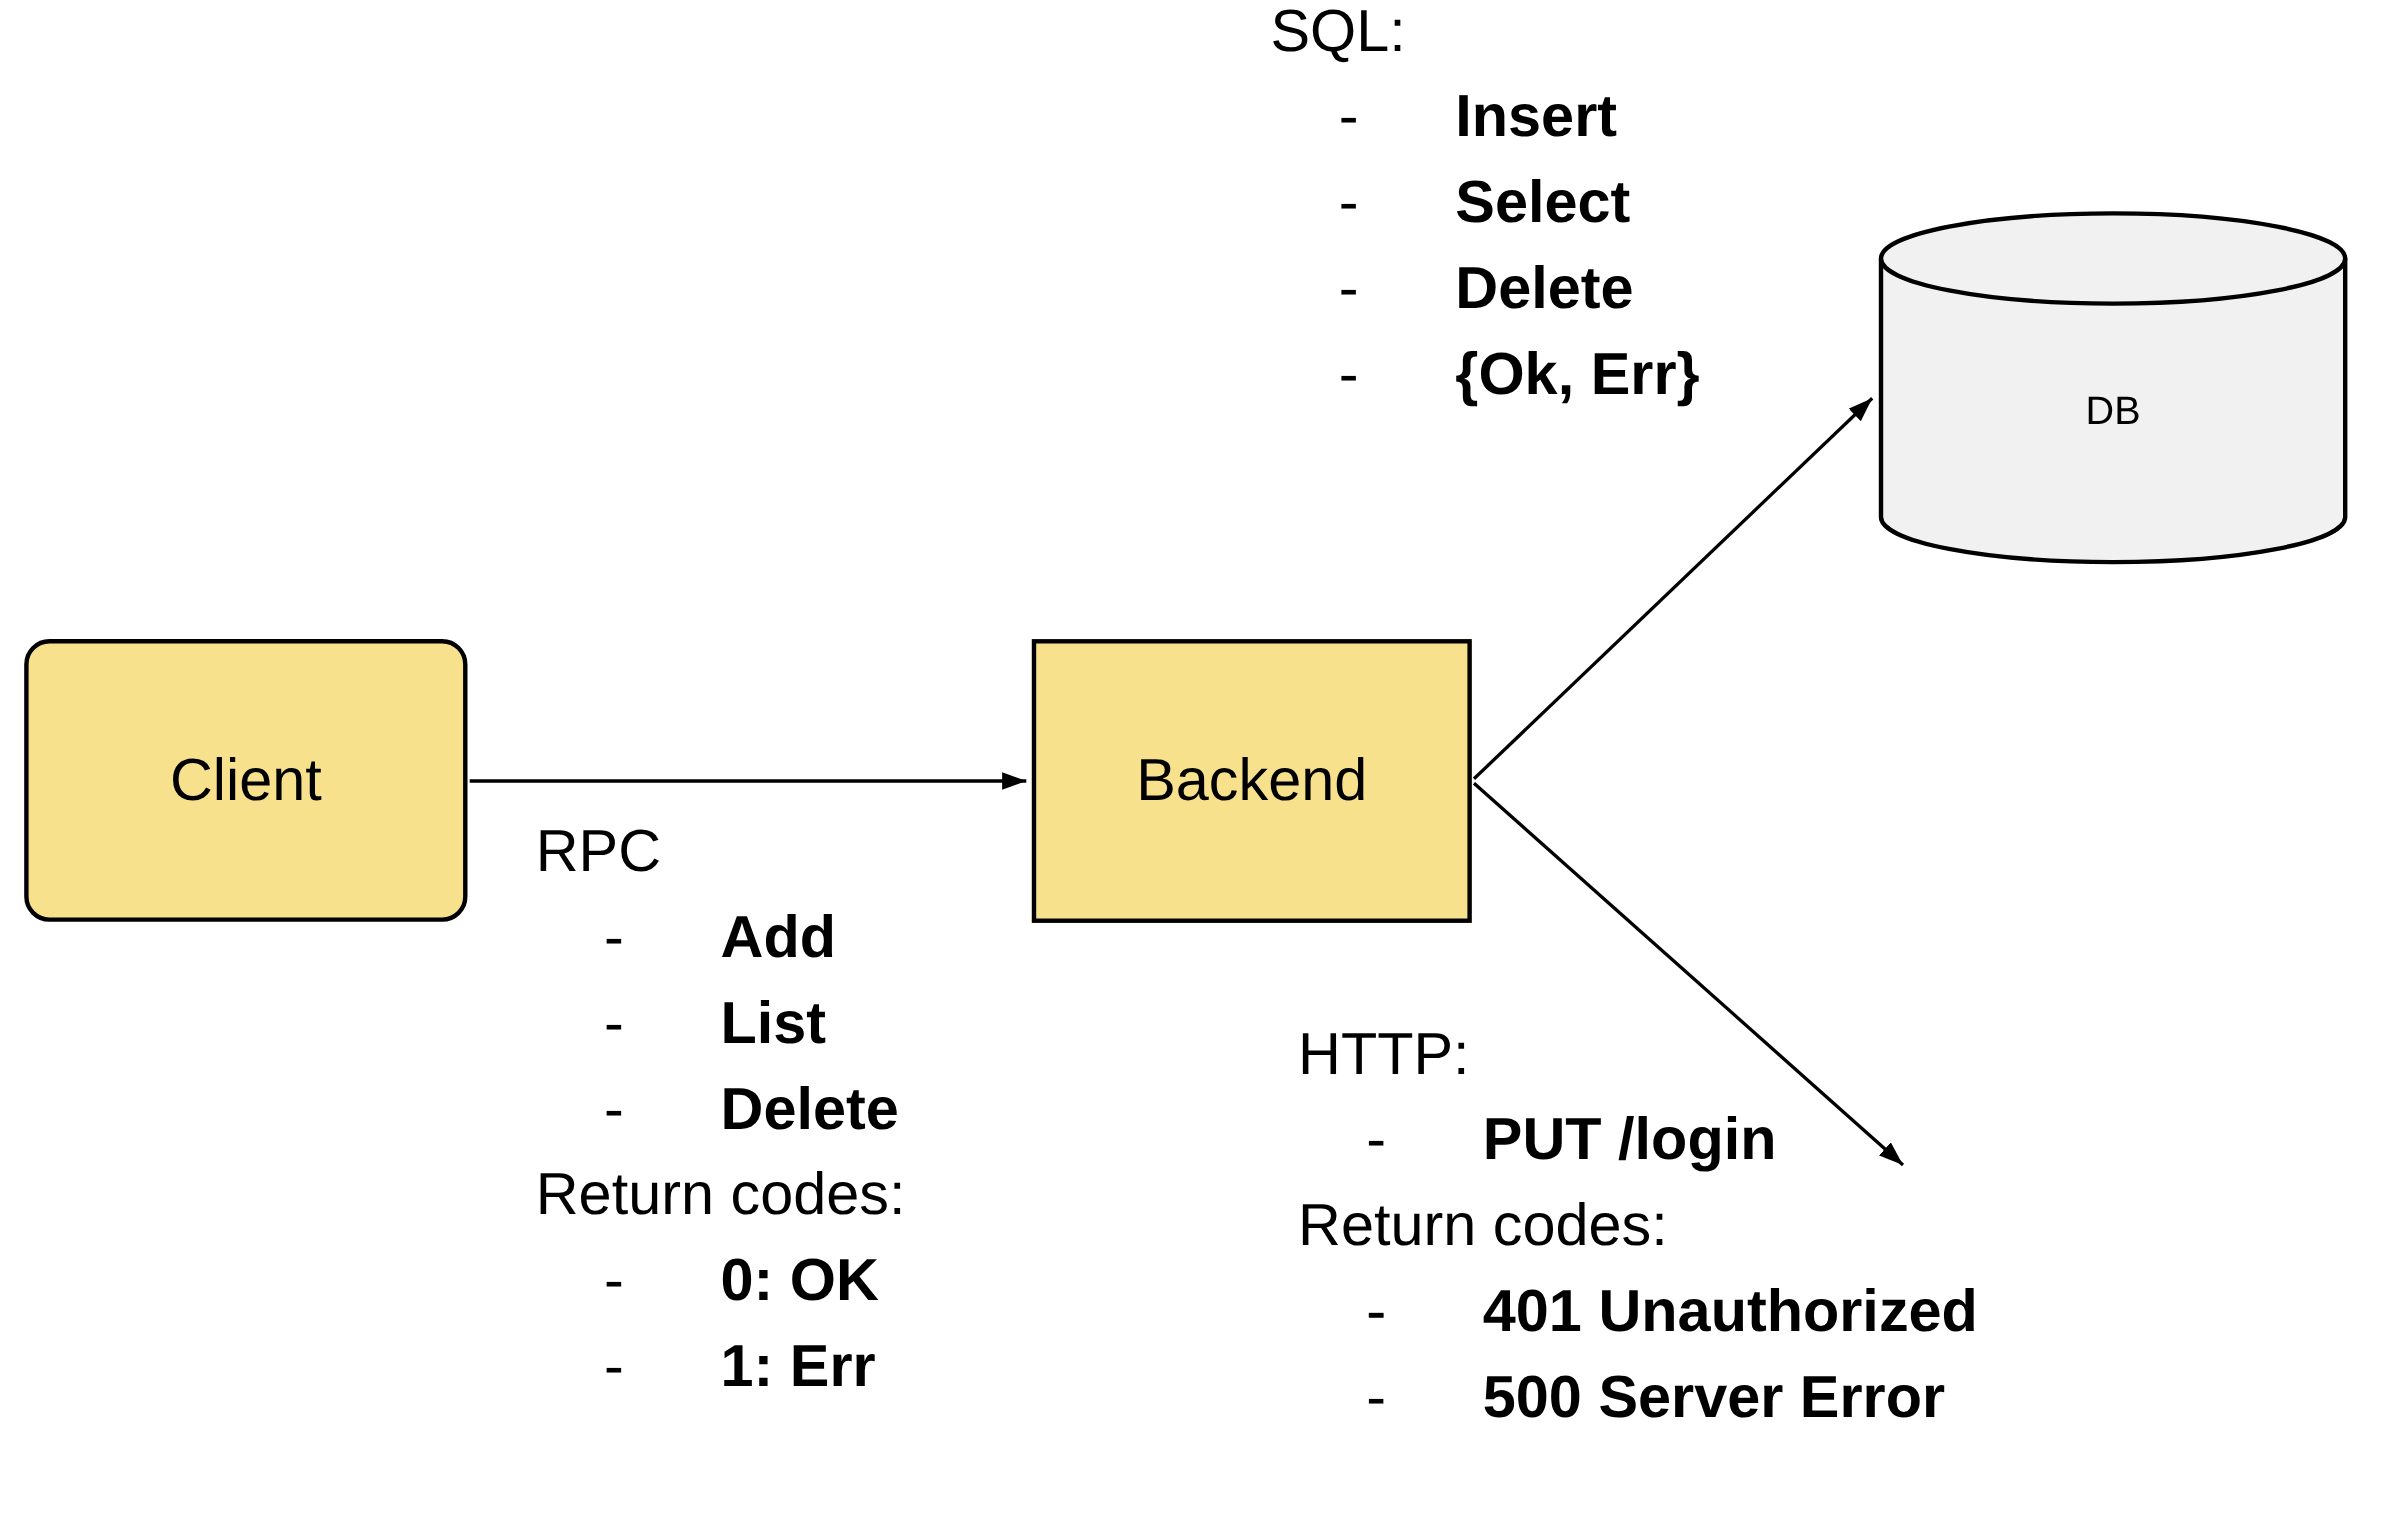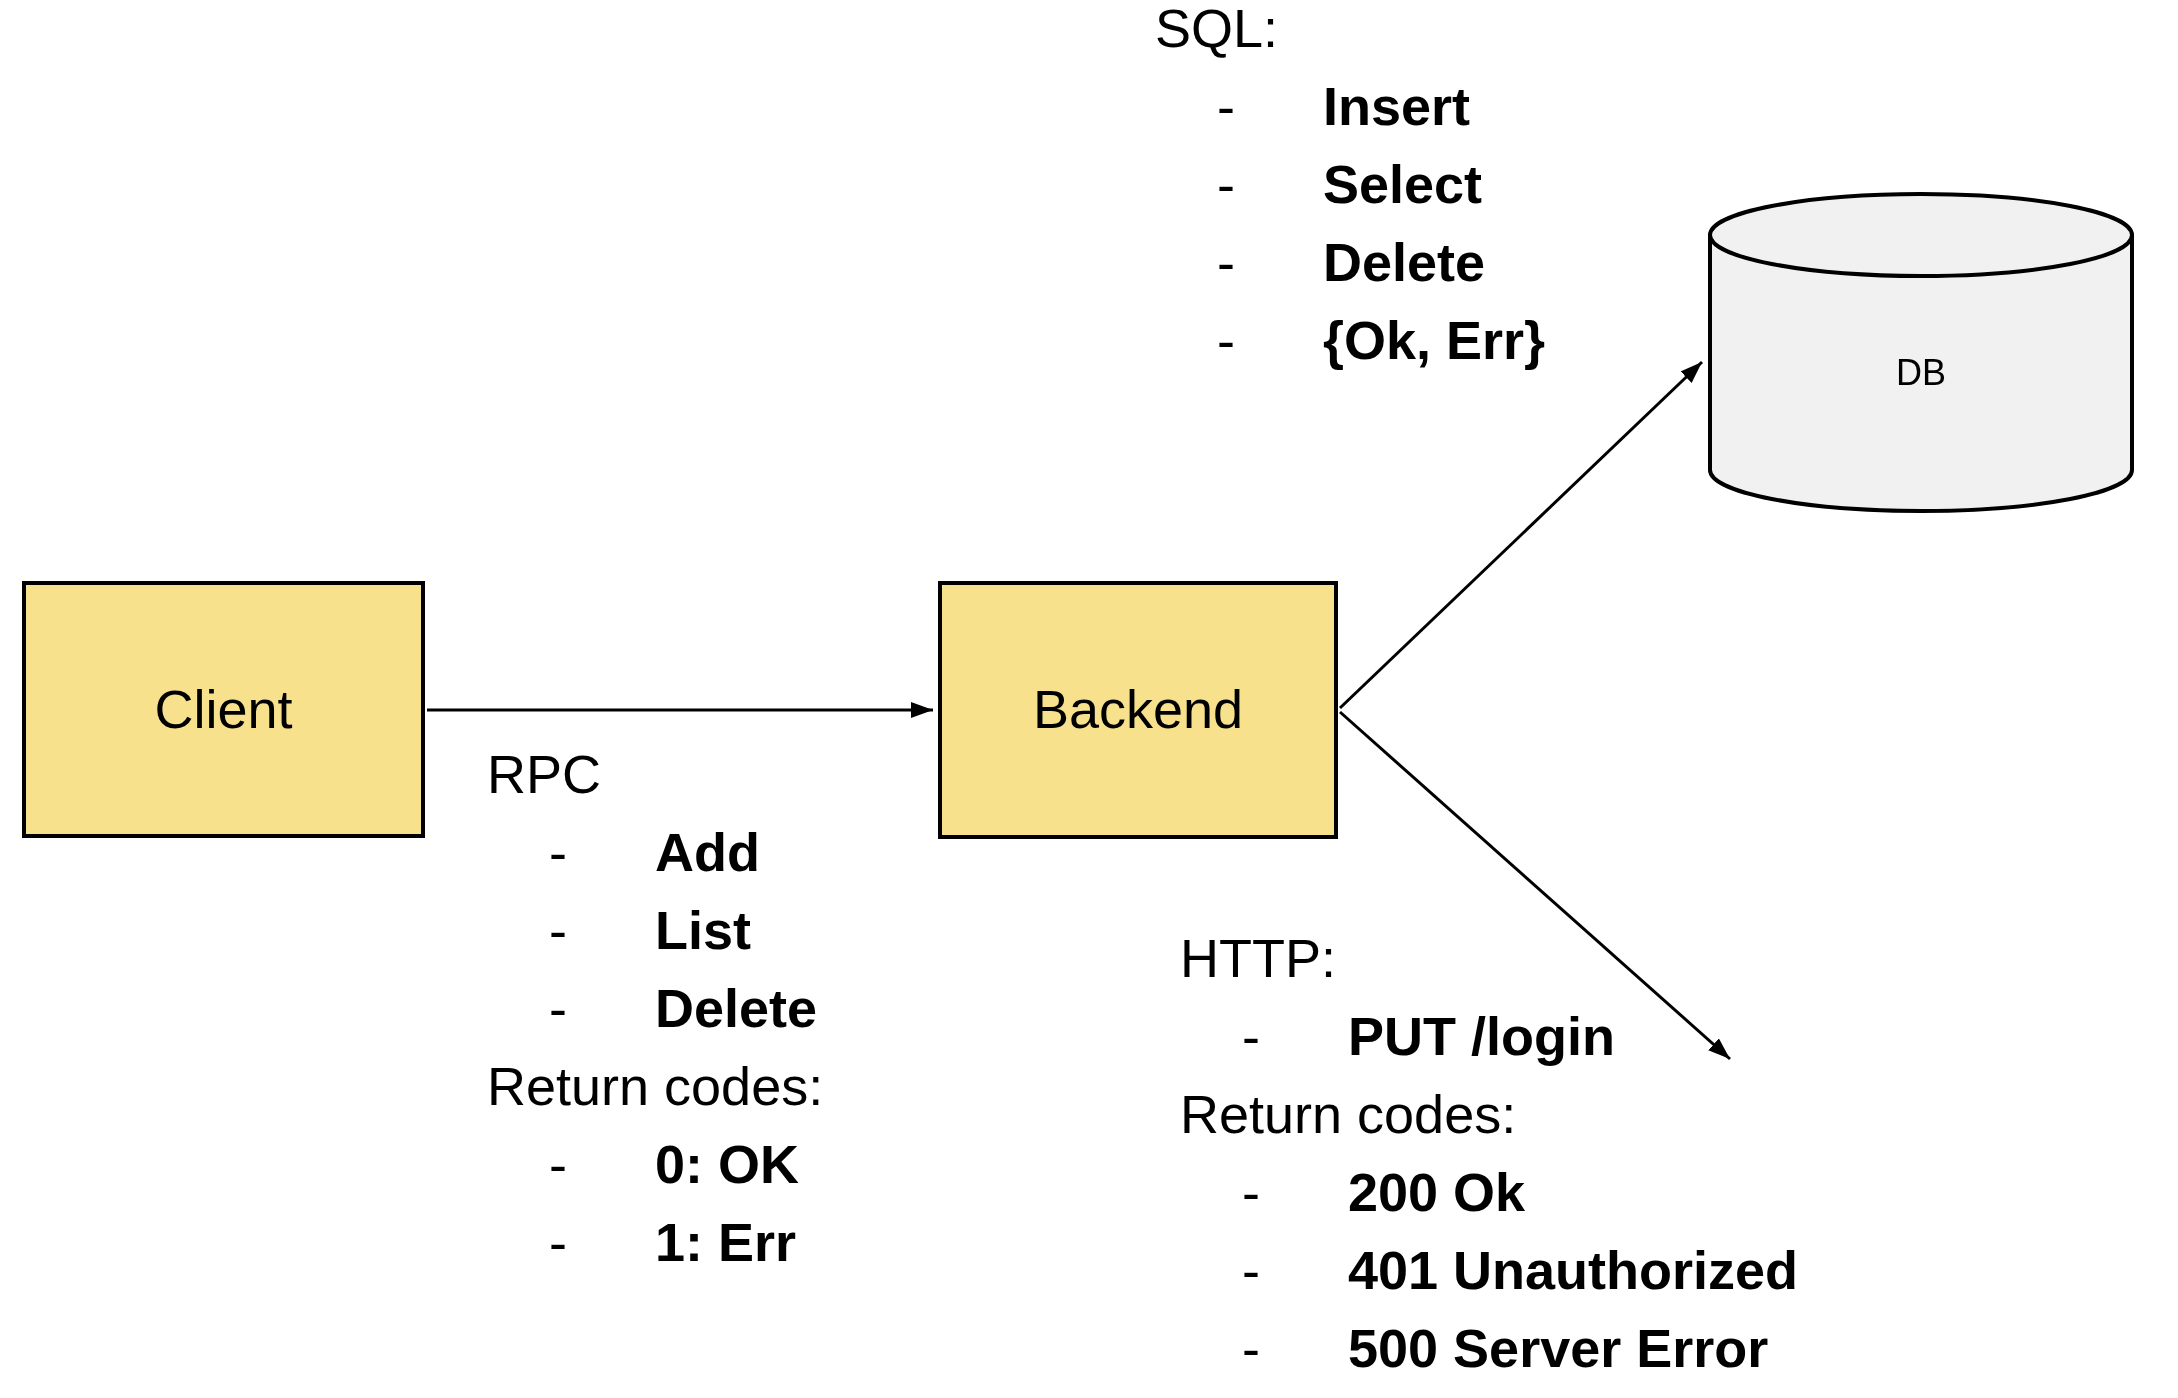--- a/index.html
+++ b/index.html
@@ -18,21 +18,21 @@
     position: absolute;
     display: flex;
     align-items: center;
     justify-content: center;
     font-size: 54px;
     line-height: 1.44;
     text-align: center;
     box-sizing: border-box;
     border: 4px solid var(--stroke, #000000);
   }
-  .node.client  { left: 22px;   top: 581px; width: 403px; height: 257px; background: var(--service_fill, #F8E18D); }
+  .node.client  { left: 22px;   top: 581px; width: 403px; height: 257px; background: var(--service_fill, #F8E18D); border-radius: 23px; }
   .node.backend { left: 938px;  top: 581px; width: 400px; height: 258px; background: var(--service_fill, #F8E18D); }
   .node.idp     { left: 1737px; top: 940px; width: 399px; height: 258px; background: var(--datastore_fill, #F1F1F1); }
   .node.idp .label { width: 310px; }
 
   .db-label {
     position: absolute;
     left: 1711px; top: 330px; width: 420px; height: 86px;
     display: flex; align-items: center; justify-content: center;
     font-size: 36px;
   }
@@ -98,18 +98,18 @@
     <div class="row"><span class="dash">-</span><span class="txt">Delete</span></div>
     <div class="row head"><span>Return codes:</span></div>
     <div class="row"><span class="dash">-</span><span class="txt">0: OK</span></div>
     <div class="row"><span class="dash">-</span><span class="txt">1: Err</span></div>
   </div>
 
   <div class="anno http">
     <div class="row head"><span>HTTP:</span></div>
     <div class="row"><span class="dash">-</span><span class="txt">PUT /login</span></div>
     <div class="row head"><span>Return codes:</span></div>
-    <div class="row"><span class="dash">-</span><span class="txt">200 Ok</span></div>
+    <div class="row"><span class="dash">-</span></div>
     <div class="row"><span class="dash">-</span><span class="txt">401 Unauthorized</span></div>
     <div class="row"><span class="dash">-</span><span class="txt">500 Server Error</span></div>
   </div>
 
 </div>
 
 </body></html>

